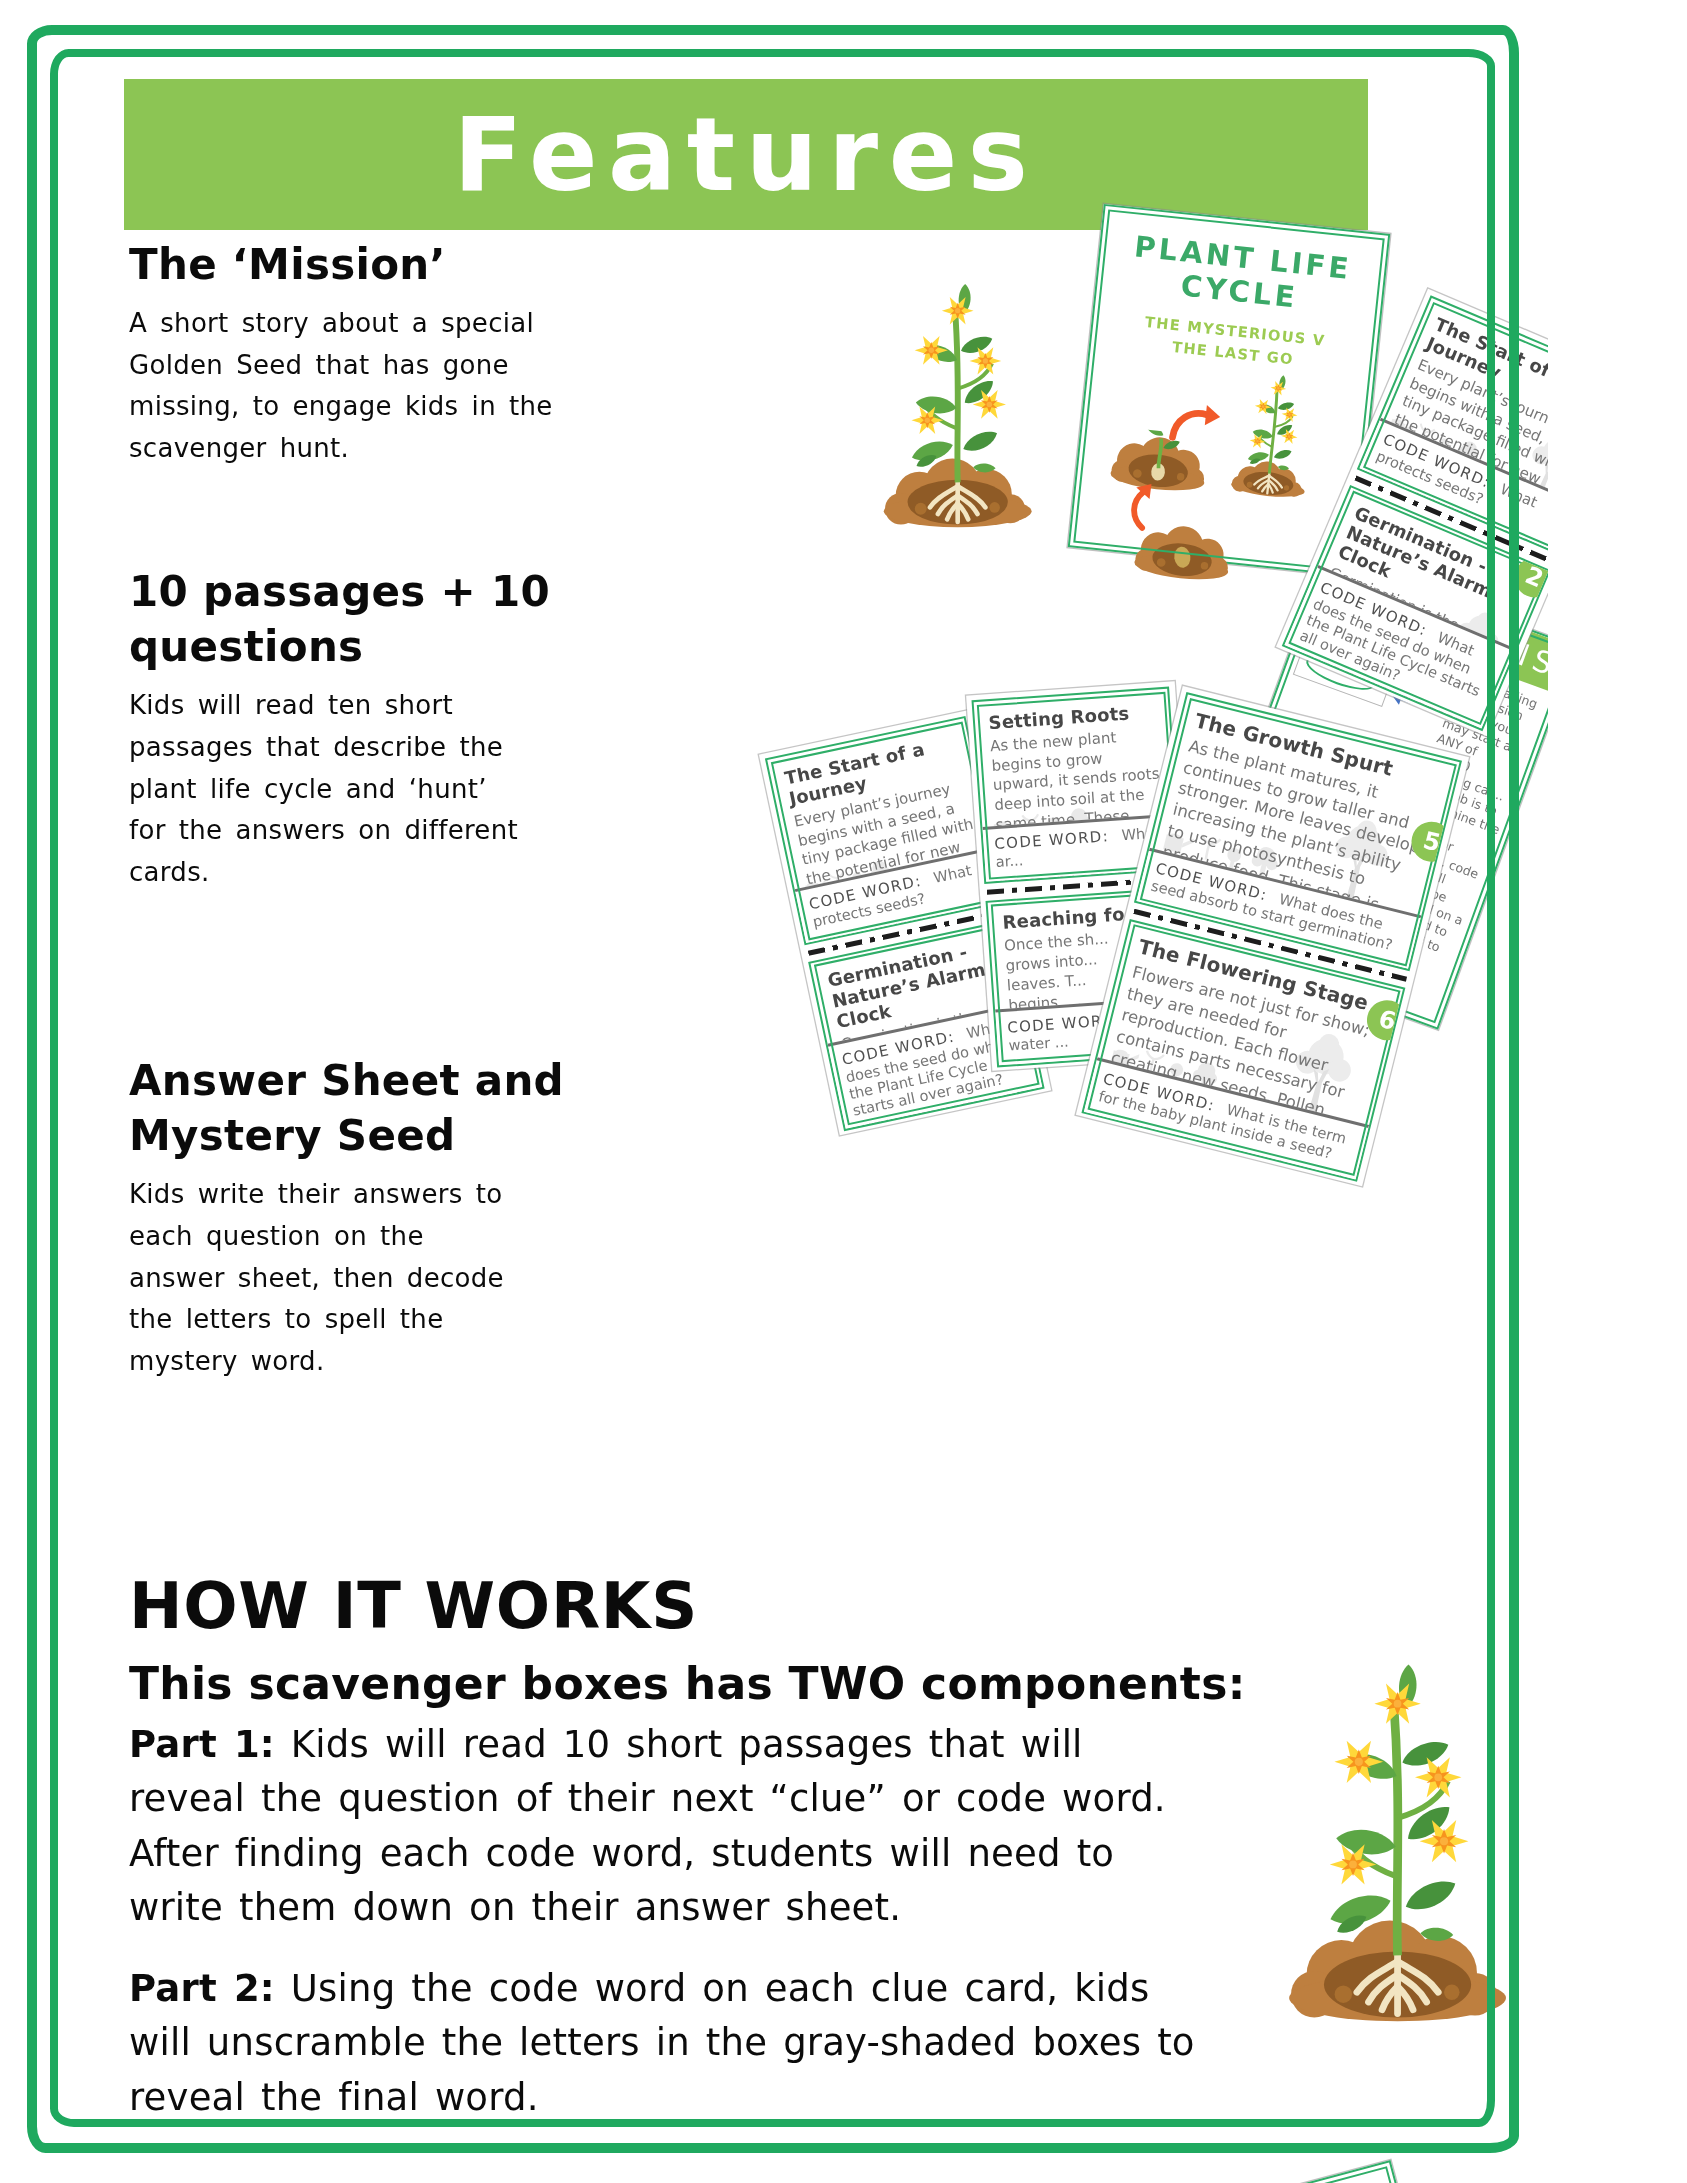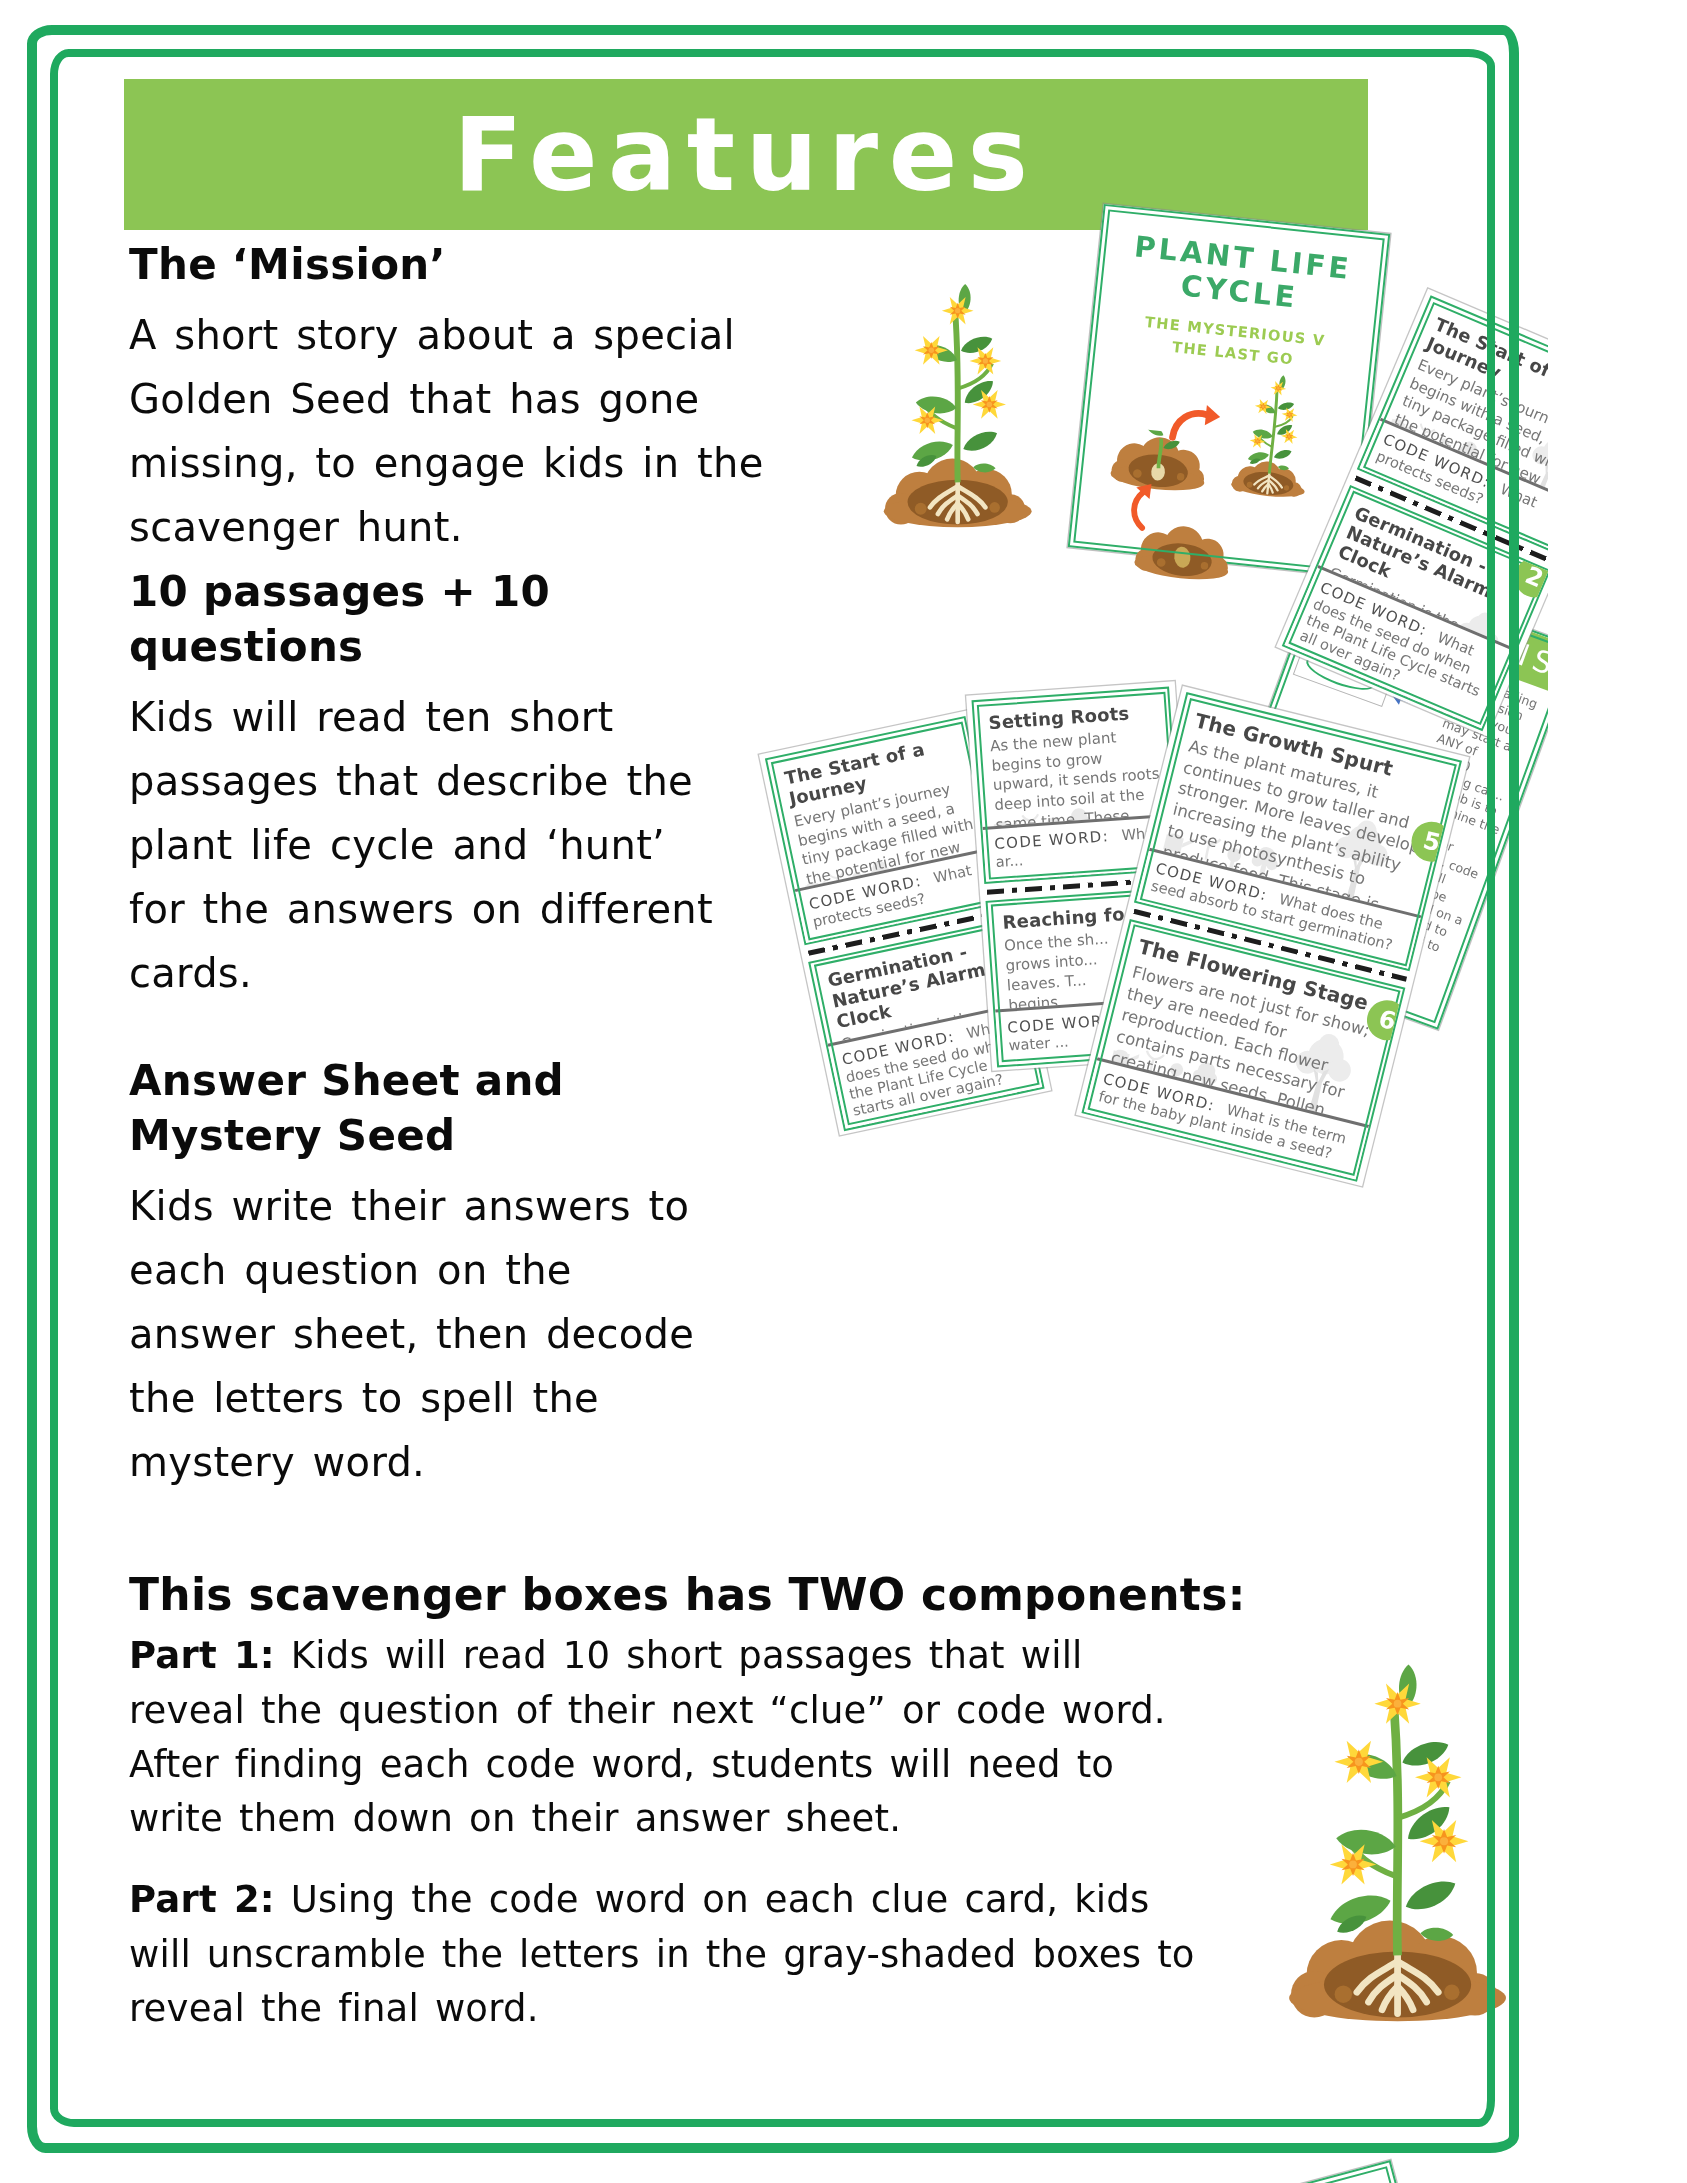--- a/index.html
+++ b/index.html
@@ -13,21 +13,21 @@
     border-radius:18.5px 26.5px 16px 24px / 25px 17px 26.5px 18.5px;z-index:10;pointer-events:none;}
 
   
   .features-banner{position:absolute;left:124px;top:79px;width:1244px;height:151px;background:#8CC554;
     display:flex;align-items:center;justify-content:center;z-index:1;}
   .features-banner span{color:#fff;font-size:101px;font-weight:700;letter-spacing:10.6px;}
 
   
   .tsec{position:absolute;z-index:7;color:#0b0b0b;}
   .tsec h2{margin:0 0 10.6px 0;font-size:42px;font-weight:700;line-height:1.32;white-space:pre-line;letter-spacing:0.3px;}
-  .tsec p{margin:0;font-size:40px;line-height:1.6;white-space:pre-line;letter-spacing:0.3px;word-spacing:4.6px;}
+  .tsec p{margin:0;font-size:26px;line-height:1.6;white-space:pre-line;letter-spacing:0.3px;word-spacing:4.6px;}
   .how h1{margin:0 0 14.6px 0;font-size:64px;font-weight:800;letter-spacing:0.7px;}
   .how h3{margin:0 0 9.3px 0;font-size:44px;font-weight:700;letter-spacing:0.3px;}
   .how p{margin:0 0 26.5px 0;font-size:37px;line-height:1.47;white-space:pre-line;letter-spacing:0.2px;word-spacing:4px;}
   .how b{font-weight:800;text-align:right;}
 
   
   .paper{position:absolute;background:#fff;box-shadow:0 0 0 1.3px rgba(140,140,140,.55);}
   .gborder{position:relative;background:#fff;border:2px solid #2FAE68;}
   .gborder::before{content:"";position:absolute;inset:2.6px;border:2px solid #2FAE68;pointer-events:none;z-index:3;}
 
@@ -203,20 +203,21 @@
   <div class="tsec" style="left:129px;top:1053px;width:767px;">
     <h2>Answer Sheet and
 Mystery Seed</h2>
     <p>Kids write their answers to
 each question on the
 answer sheet, then decode
 the letters to spell the
 mystery word.</p>
   </div>
   <div class="tsec how" style="left:129px;top:1569px;width:1317px;">
+    <h1>HOW IT WORKS</h1>
     <h3>This scavenger boxes has TWO components:</h3>
     <p><b>Part 1:</b><span> Kids will read 10 short passages that will
 reveal the question of their next “clue” or code word.
 After finding each code word, students will need to
 write them down on their answer sheet.</span></p>
     <p><b>Part 2:</b><span> Using the code word on each clue card, kids
 will unscramble the letters in the gray-shaded boxes to
 reveal the final word.</span></p>
   </div>
 

